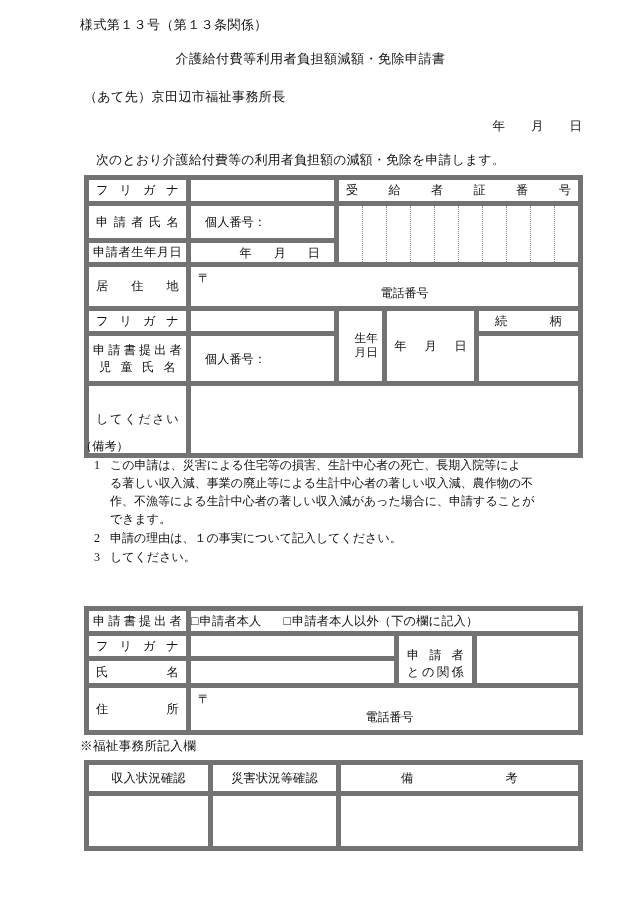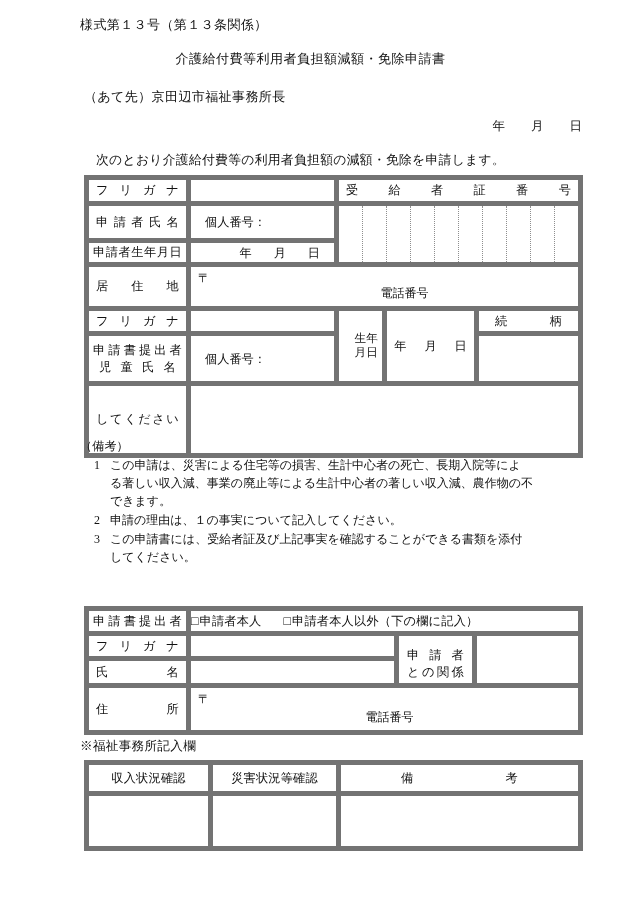--- a/index.html
+++ b/index.html
@@ -324,33 +324,33 @@
   </table>
 
   <div class="notes">
     <div class="nhead">（備考）</div>
     <ol>
       <li>
         <span class="num">1</span>
         <span class="body">
           <p>この申請は、災害による住宅等の損害、生計中心者の死亡、長期入院等によ</p>
           <p>る著しい収入減、事業の廃止等による生計中心者の著しい収入減、農作物の不</p>
+          <p>作、不漁等による生計中心者の著しい収入減があった場合に、申請することが</p>
           <p>できます。</p>
         </span>
       </li>
       <li>
         <span class="num">2</span>
         <span class="body">
           <p>申請の理由は、１の事実について記入してください。</p>
         </span>
       </li>
       <li>
         <span class="num">3</span>
         <span class="body">
-          <p>この申請書には、受給者証及び上記事実を確認することができる書類を添付</p>
           <p>してください。</p>
         </span>
       </li>
     </ol>
   </div>
 
   <table class="tbl" style="left:84px; top:606px; width:494px;">
     <colgroup>
       <col style="width:102px">
       <col style="width:208px">

